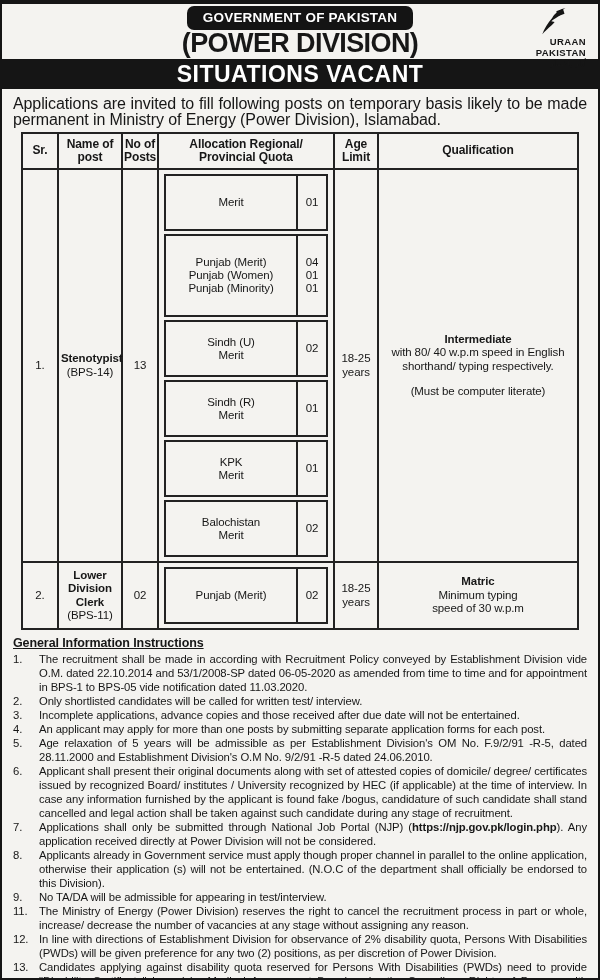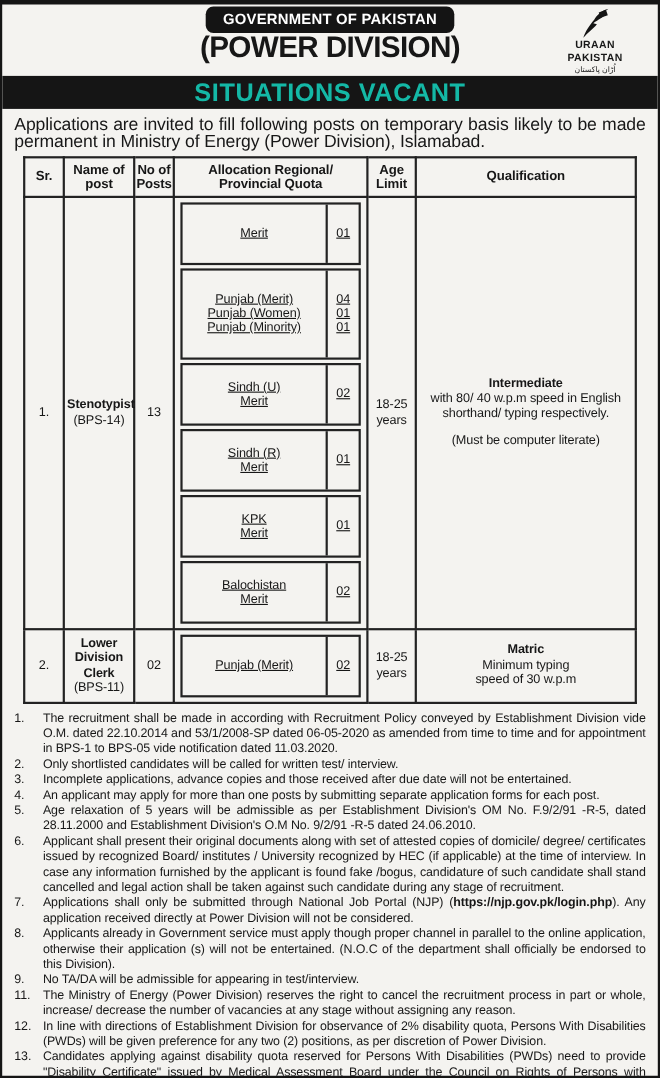--- a/index.html
+++ b/index.html
@@ -13,42 +13,42 @@
   
   .hdr{position:relative;text-align:center;padding-top:0;}
   .badge{
     display:inline-block;background:#141414;color:#fff;
     font-weight:bold;font-size:13.5px;letter-spacing:0.2px;
     padding:4px 16px 5px;border-radius:0 0 7px 7px;border-radius:7px;
     margin-top:2px;
   }
   .title{font-weight:bold;font-size:27px;line-height:27px;letter-spacing:-0.6px;}
   .logo{
-    position:absolute;top:4px;right:24px;width:66px;text-align:center;
+    position:absolute;top:4px;right:12px;width:66px;text-align:right;
     line-height:10px;
   }
   .logo svg{display:block;margin:0 auto 1px;}
   .logo .ln{font-weight:bold;font-size:9.5px;letter-spacing:0.4px;line-height:10.5px;}
   .logo .urdu{font-size:7px;line-height:9px;margin-top:1px;}
   
   .banner{
-    background:#151515;color:#14b8a6;text-align:center;
+    background:#151515;color:#ffffff;text-align:center;
     font-weight:bold;font-size:23px;line-height:30px;height:30px;
-    letter-spacing:0.5px;margin-top:12px;
+    letter-spacing:0.5px;margin-top:2px;
   }
   
   .intro{
     margin:7px 11px 5px;font-size:16px;line-height:15.5px;text-align:justify;
   }
   
   table{border-collapse:collapse;width:556px;margin:2px auto 6px;table-layout:fixed;}
   th,td{border:2px solid #222;padding:2px;text-align:center;vertical-align:middle;}
   th{font-size:12px;line-height:13.5px;font-weight:bold;height:36px;padding:2px 1px;}
   td{font-size:11.5px;line-height:13.5px;}
-  td.alloc{padding:1px 0;text-decoration:underline;}
+  td.alloc{padding:1px 0;}
   .qbox{display:flex;border:2px solid #222;margin:3px 5px;min-height:24px;}
   .qnames{flex:1;display:flex;flex-direction:column;justify-content:center;padding:2px 1px;line-height:13px;}
   .qcounts{width:30px;border-left:2px solid #222;display:flex;flex-direction:column;justify-content:center;padding:20px 0;line-height:13px;}
   .qbox.tall .qnames,.qbox.tall .qcounts{min-height:40px;}
   .b{font-weight:bold;}
   .qual .note{margin-top:12px;}
   .qual .note:empty{display:none;margin:0;}
   td.r2{height:66px;}
   
   .gi{margin:1px 11px 0;}
@@ -205,20 +205,21 @@
               <div>Minimum typing</div>
               <div>speed of 30 w.p.m</div>
             </div>
 
       </td>
     </tr>
   </tbody>
     </table>
 
   <div class="gi">
+    <div class="gi-h">General Information Instructions</div>
     <div>
         <div class="irow">
           <span class="inum">1.</span>
           <p class="itext"><span>The recruitment shall be made in according with Recruitment Policy conveyed by Establishment Division vide O.M. dated 22.10.2014 and 53/1/2008-SP dated 06-05-2020 as amended from time to time and for appointment in BPS-1 to BPS-05 vide notification dated 11.03.2020.</span></p>
         </div>
         <div class="irow">
           <span class="inum">2.</span>
           <p class="itext"><span>Only shortlisted candidates will be called for written test/ interview.</span></p>
         </div>
         <div class="irow">

